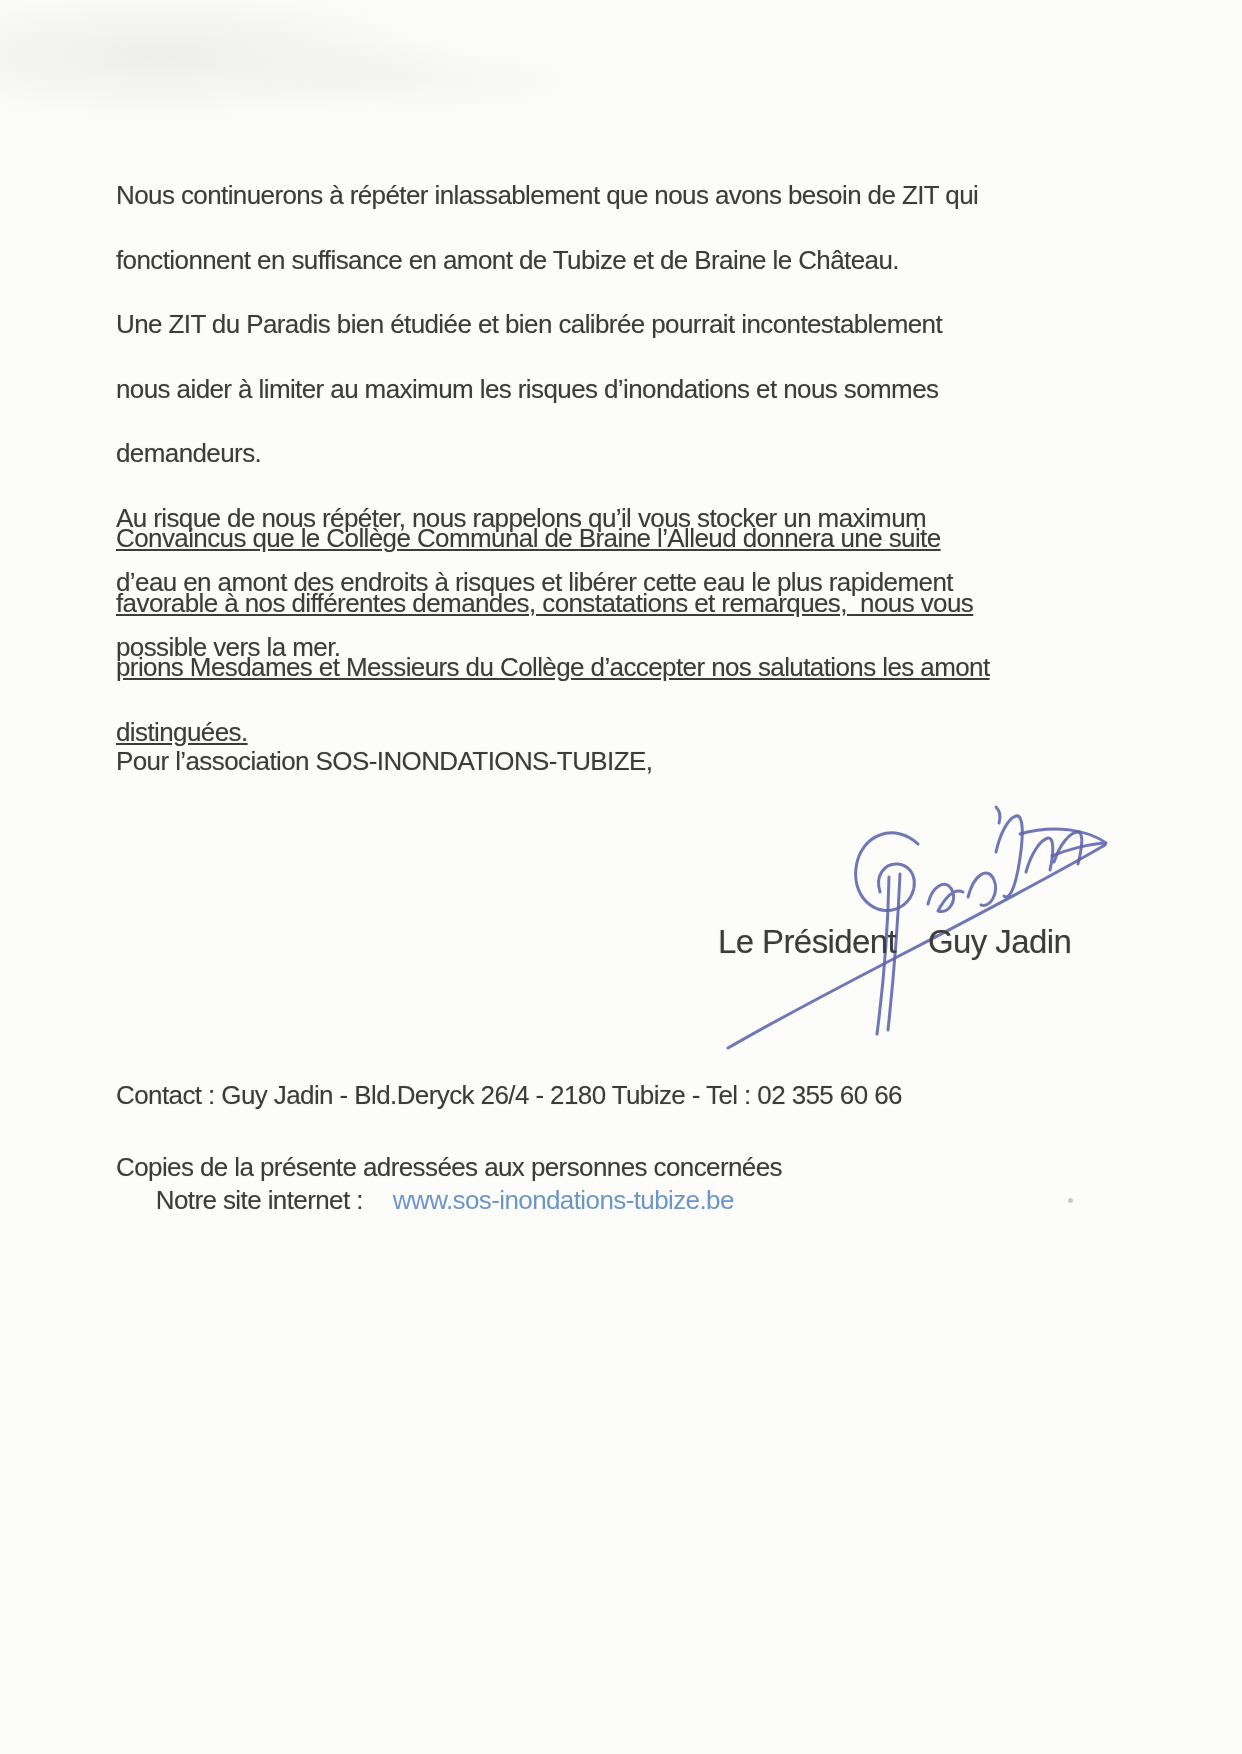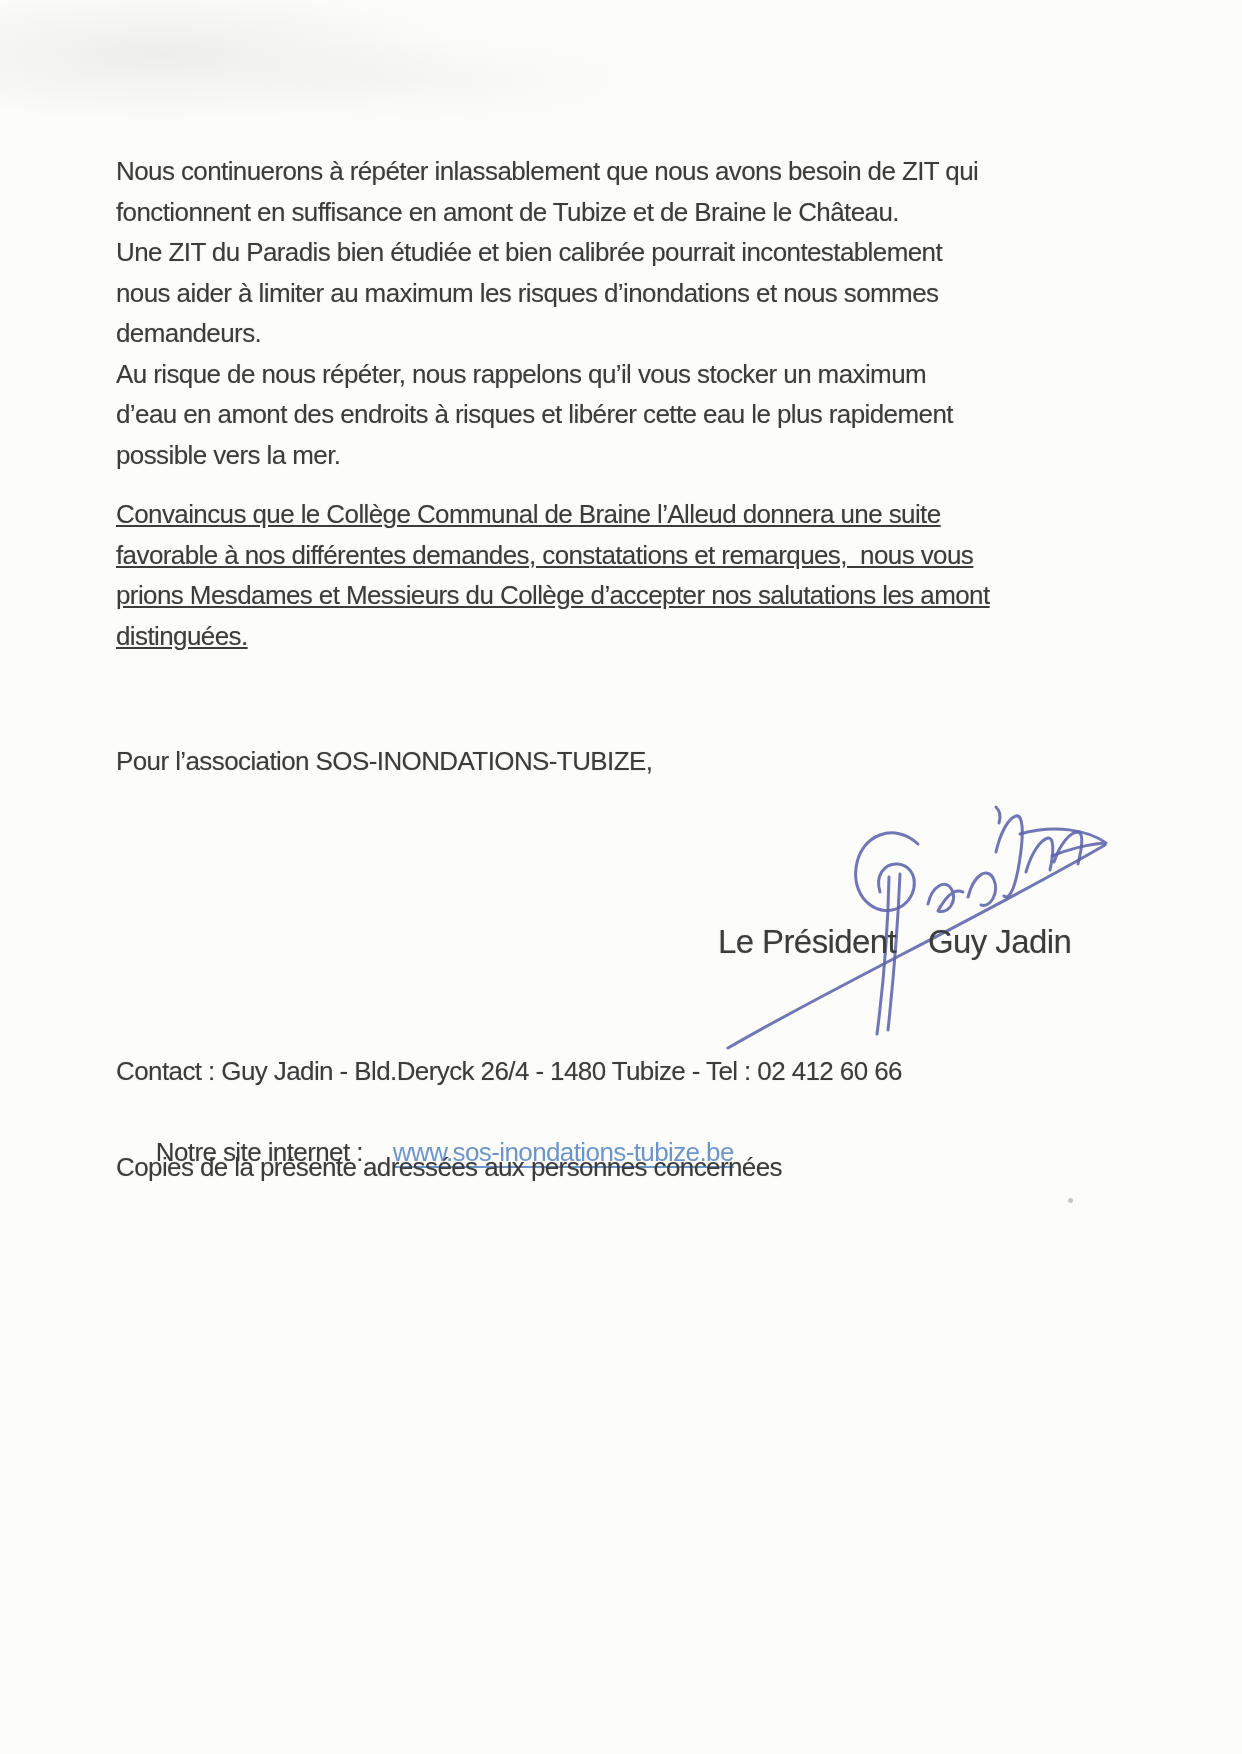--- a/index.html
+++ b/index.html
@@ -20,39 +20,38 @@
     color: var(--text, #3c3c3c);
   }
   .textblock {
     position: absolute;
     left: 116px;
     font-size: 26px;
     line-height: 40.5px;
     letter-spacing: -0.6px;
     text-shadow: 0 0 1px rgba(70,70,70,0.35);
   }
-  .line { white-space: pre; }
+  .line { white-space: pre; margin-top: 24px; }
   .para1 { top: 151px; }
   .para2 { top: 494px; text-decoration: underline; }
   .signoff { top: 741px; }
   .contact { top: 1051px; }
   .copies { top: 1147px; }
   .sig-label {
     position: absolute;
     top: 922px;
     font-size: 33px;
     line-height: 40.5px;
     letter-spacing: -0.6px;
     text-shadow: 0 0 1px rgba(70,70,70,0.35);
   }
   .president { left: 718px; }
   .signer { left: 928px; }
   .site-link {
     color: var(--link, #6c95ca);
-    text-decoration: underline;
     text-decoration-thickness: 2px;
     text-underline-offset: 5px;
     text-decoration-color: var(--link, #6c95ca);
     margin-left: 30px;
     cursor: pointer;
     text-shadow: none;
   }
   .signature-svg {
     position: absolute;
     left: 690px;
@@ -125,21 +124,21 @@
 
     <path d="M 330 112 C 365 102 398 108 416 121 C 398 122 376 128 362 134"></path>
 
     <path d="M 38 326 C 130 272 300 190 415 123"></path>
   </svg>
 
   <div class="sig-label president">Le Président</div>
   <div class="sig-label signer">Guy Jadin</div>
 
   <div class="textblock contact">
-    <div class="line">Contact : Guy Jadin - Bld.Deryck 26/4 - 1480 Tubize - Tel : 02 412 60 66</div>
+    <div class="line">Contact : Guy Jadin - Bld.Deryck 26/4 - 2180 Tubize - Tel : 02 355 60 66</div>
     <div class="line">
       <span>Notre site internet :</span><a class="site-link">www.sos-inondations-tubize.be</a>
     </div>
   </div>
 
   <div class="textblock copies">Copies de la présente adressées aux personnes concernées</div>
 
   <div class="scan-speck"></div>
 
 </div>

